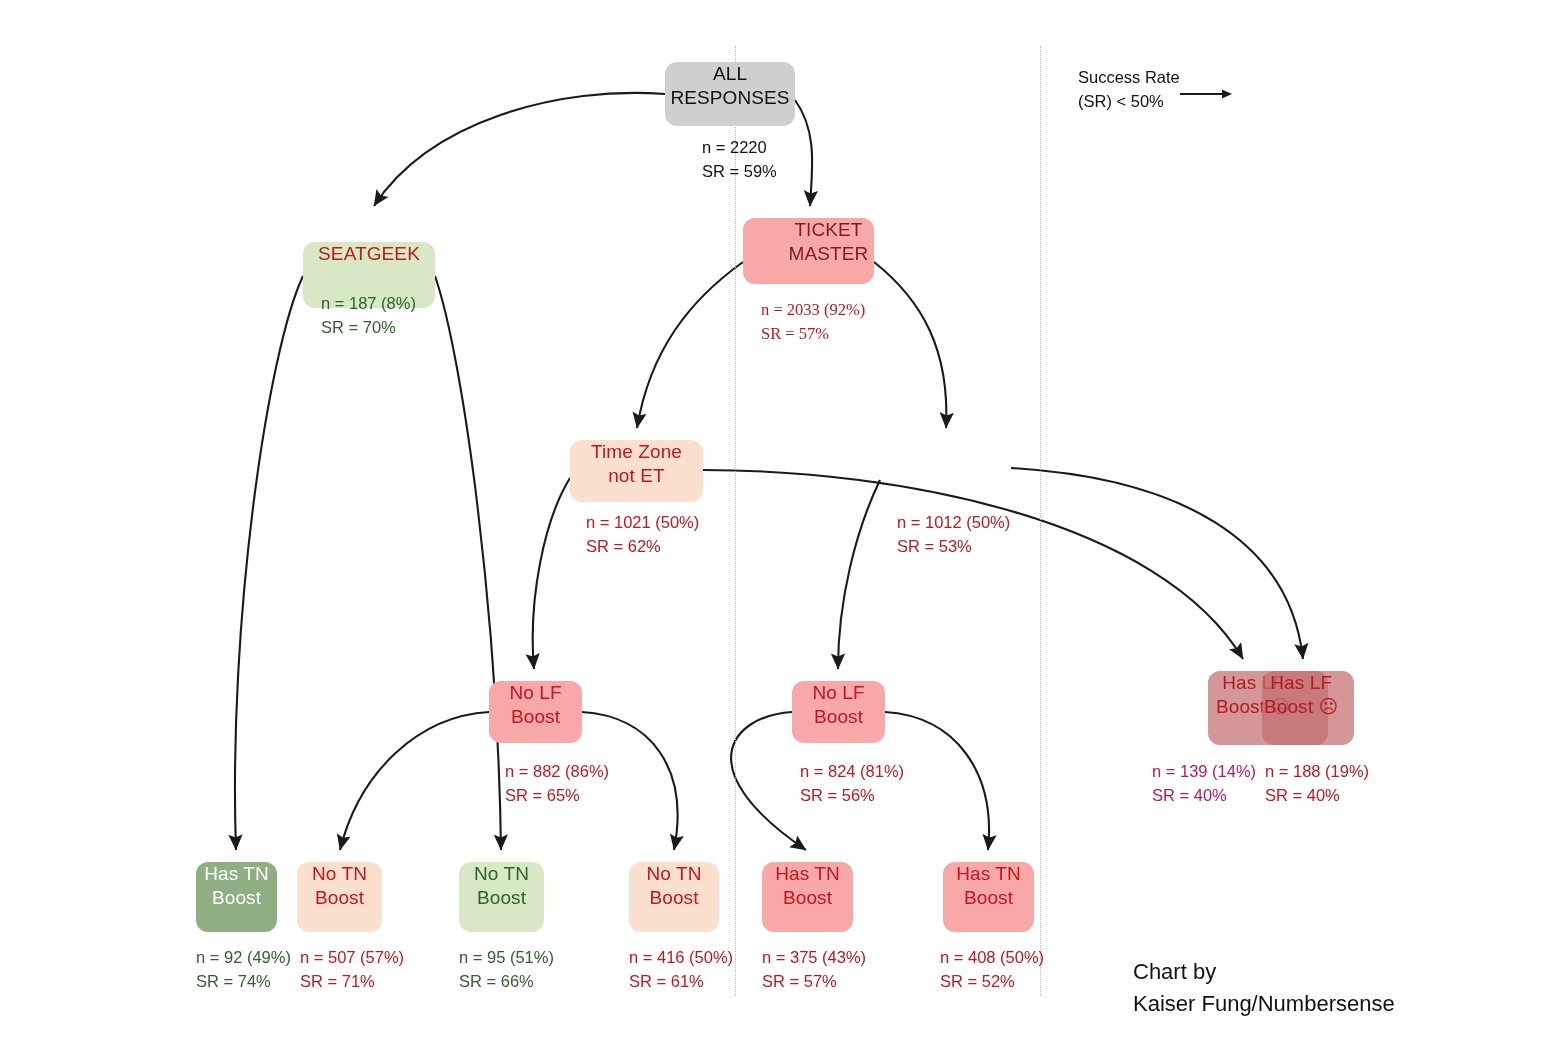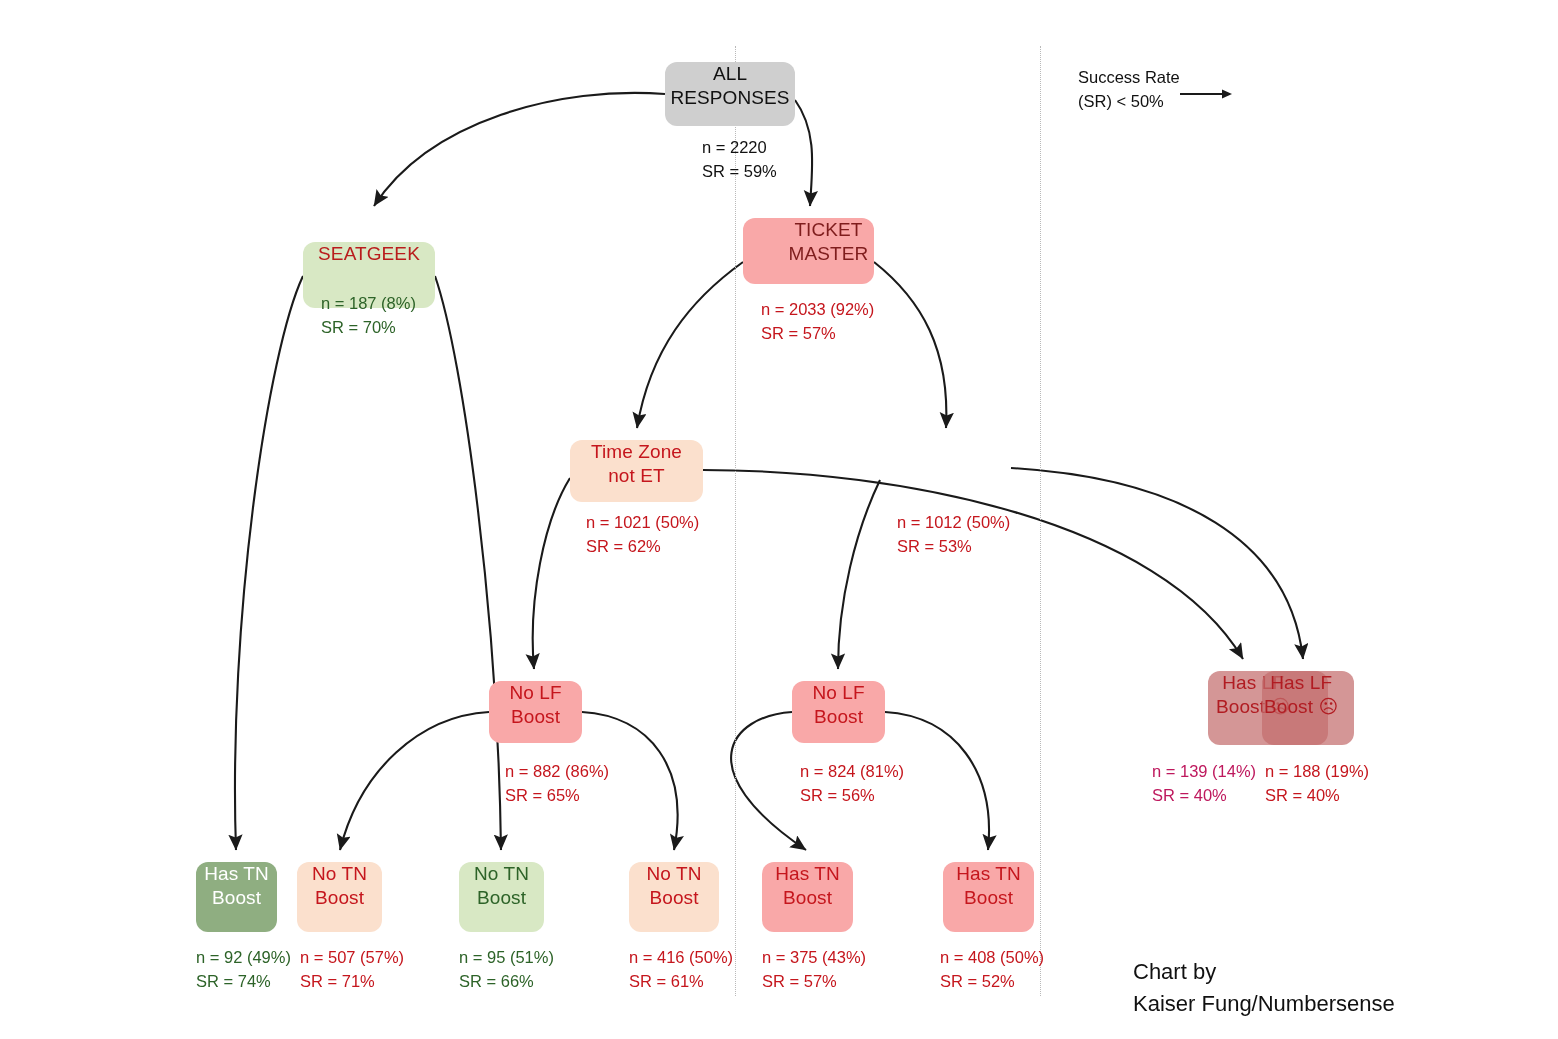--- a/index.html
+++ b/index.html
@@ -128,21 +128,21 @@
 
   <div class="node" style="left:303px;top:218px;width:132px;height:66px;background:#d8e8c4;color:#b91c1c;margin-top:24px;">
     <span>SEATGEEK</span>
   </div>
   <div class="stats" style="left:321px;top:292px;color:#2d6328;"><span>n = 187 (8%)</span><br><span>SR = 70%</span></div>
 
   <div class="node" style="left:743px;top:218px;width:131px;height:66px;background:#f9a8a8;color:#7f1d1d;padding-left:40px;">
     <span>TICKET
 MASTER</span>
   </div>
-  <div class="stats" style="left:761px;top:298px;color:#c5161d;"><span>n = 2033 (92%)</span><br><span>SR = 57%</span></div>
+  <div class="stats" style="left:761px;top:298px;color:#c5161d;font-family:Liberation Serif, serif;"><span>n = 2033 (92%)</span><br><span>SR = 57%</span></div>
 
   <div class="node" style="left:570px;top:440px;width:133px;height:62px;background:#fbe0cd;color:#c5161d;">
     <span>Time Zone
 not ET</span>
   </div>
   <div class="stats" style="left:586px;top:511px;color:#c5161d;"><span>n = 1021 (50%)</span><br><span>SR = 62%</span></div>
 
   <div class="stats" style="left:897px;top:511px;color:#c5161d;"><span>n = 1012 (50%)</span><br><span>SR = 53%</span></div>
 
   <div class="node" style="left:489px;top:681px;width:93px;height:62px;background:#f9a8a8;color:#c5161d;">

